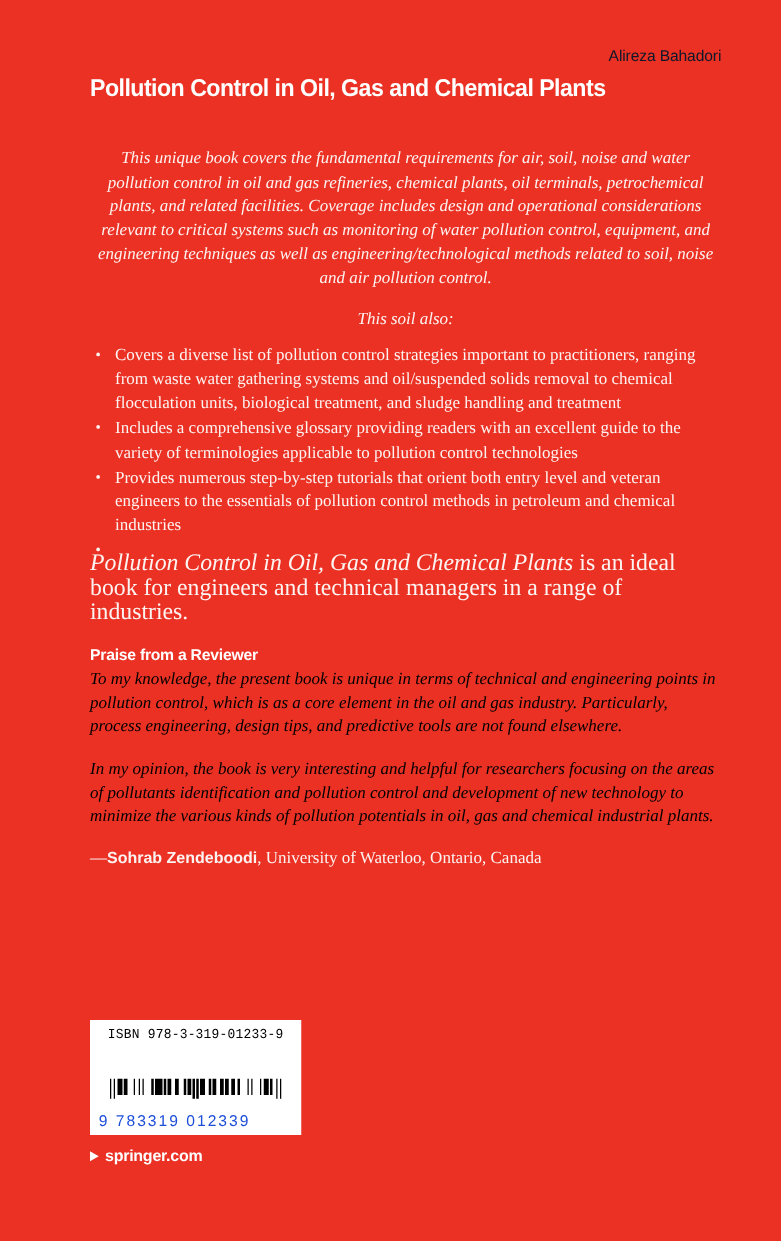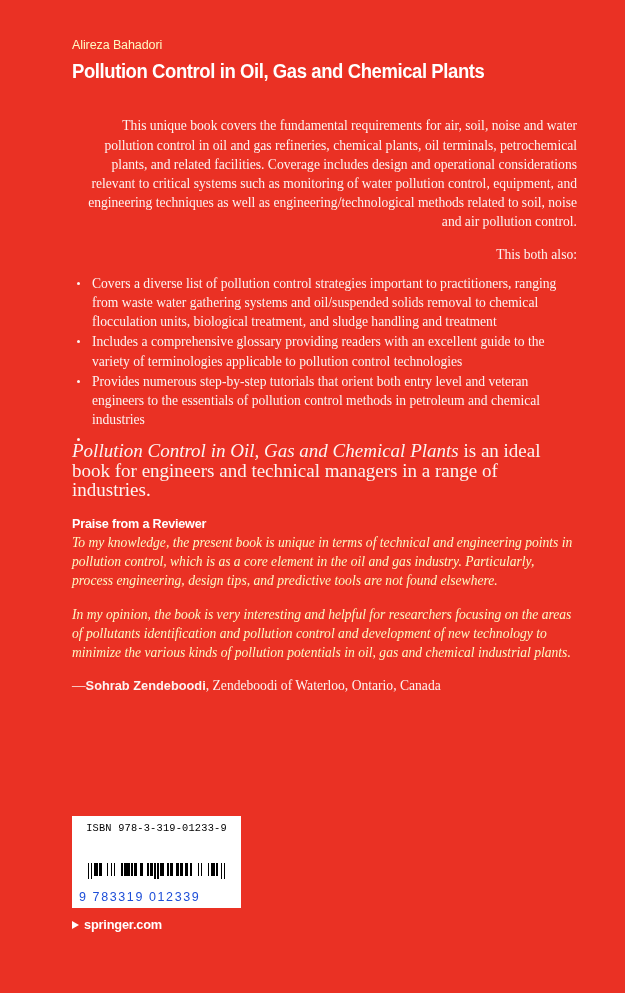--- a/index.html
+++ b/index.html
@@ -24,24 +24,25 @@
   .content {
     position: absolute;
     left: 72px;
     top: 38px;
     width: 505px;
   }
 
   .author {
     font-family: "Liberation Sans", sans-serif;
     font-size: 12.5px;
-    color: #fef9c3;
+    color: #0f172a;
     letter-spacing: -0.1px;
     line-height: 1.2;
     margin: 0 0 7px 0;
+    text-align: right;
   }
 
   .title {
     font-family: "Liberation Sans", sans-serif;
     font-weight: bold;
     font-size: 19.5px;
     color: #ffffff;
     letter-spacing: -0.45px;
     line-height: 1.15;
     margin: 0;
@@ -52,21 +53,22 @@
   .blurb {
     margin-top: 34px;
   }
 
   .para {
     font-family: "Liberation Serif", serif;
     font-size: 13.6px;
     line-height: 19.2px;
     color: #fdf3f1;
     margin: 0 0 13px 0;
-    text-align: right;
+    text-align: center;
+    font-style: italic;
   }
 
   .para.tight {
     margin-bottom: 10px;
   }
 
   .bullets {
     list-style: none;
     margin: 0 0 12px 0;
     padding: 0;
@@ -107,21 +109,21 @@
     color: #ffffff;
     margin: 0 0 2px 0;
     letter-spacing: -0.2px;
   }
 
   .quote {
     font-family: "Liberation Serif", serif;
     font-style: italic;
     font-size: 13.6px;
     line-height: 19.2px;
-    color: #fef9c3;
+    color: #000000;
     margin: 0 0 14px 0;
   }
 
   .attribution {
     font-family: "Liberation Serif", serif;
     font-size: 13.6px;
     line-height: 19.2px;
     color: #fdf3f1;
     margin: 4px 0 0 0;
   }
@@ -239,21 +241,21 @@
 
   <div class="content">
 
     <p class="author">Alireza Bahadori</p>
     <h1 class="title">Pollution Control in Oil, Gas and Chemical Plants</h1>
 
     <div class="blurb">
 
       <p class="para">This unique book covers the fundamental requirements for air, soil, noise and water pollution control in oil and gas refineries, chemical plants, oil terminals, petrochemical plants, and related facilities. Coverage includes design and operational considerations relevant to critical systems such as monitoring of water pollution control, equipment, and engineering techniques as well as engineering/technological methods related to soil, noise and air pollution control.</p>
 
-      <p class="para tight">This both also:</p>
+      <p class="para tight">This soil also:</p>
 
       <ul class="bullets">
         <li>
           <span class="bullet-dot"></span>
           <span>Covers a diverse list of pollution control strategies important to practitioners, ranging from waste water gathering systems and oil/suspended solids removal to chemical flocculation units, biological treatment, and sludge handling and treatment</span>
         </li>
         <li>
           <span class="bullet-dot"></span>
           <span>Includes a comprehensive glossary providing readers with an excellent guide to the variety of terminologies applicable to pollution control technologies</span>
         </li>
@@ -266,21 +268,21 @@
         </li>
       </ul>
 
       <p class="ideal-para"><em>Pollution Control in Oil, Gas and Chemical Plants</em><span> is an ideal book for engineers and technical managers in a range of industries.</span></p>
     </div>
 
     <div class="praise-section">
       <p class="praise-head">Praise from a Reviewer</p>
       <p class="quote">To my knowledge, the present book is unique in terms of technical and engineering points in pollution control, which is as a core element in the oil and gas industry. Particularly, process engineering, design tips, and predictive tools are not found elsewhere.</p>
       <p class="quote">In my opinion, the book is very interesting and helpful for researchers focusing on the areas of pollutants identification and pollution control and development of new technology to minimize the various kinds of pollution potentials in oil, gas and chemical industrial plants.</p>
-      <p class="attribution"><span class="dash">—</span><span class="name">Sohrab Zendeboodi</span><span>, Zendeboodi of Waterloo, Ontario, Canada</span></p>
+      <p class="attribution"><span class="dash">—</span><span class="name">Sohrab Zendeboodi</span><span>, University of Waterloo, Ontario, Canada</span></p>
     </div>
 
   </div>
 
   <div class="bottom">
 
 
     <div class="barcode-box">
       <div class="isbn-text">ISBN 978-3-319-01233-9</div>
       <div class="bars-wrap">

